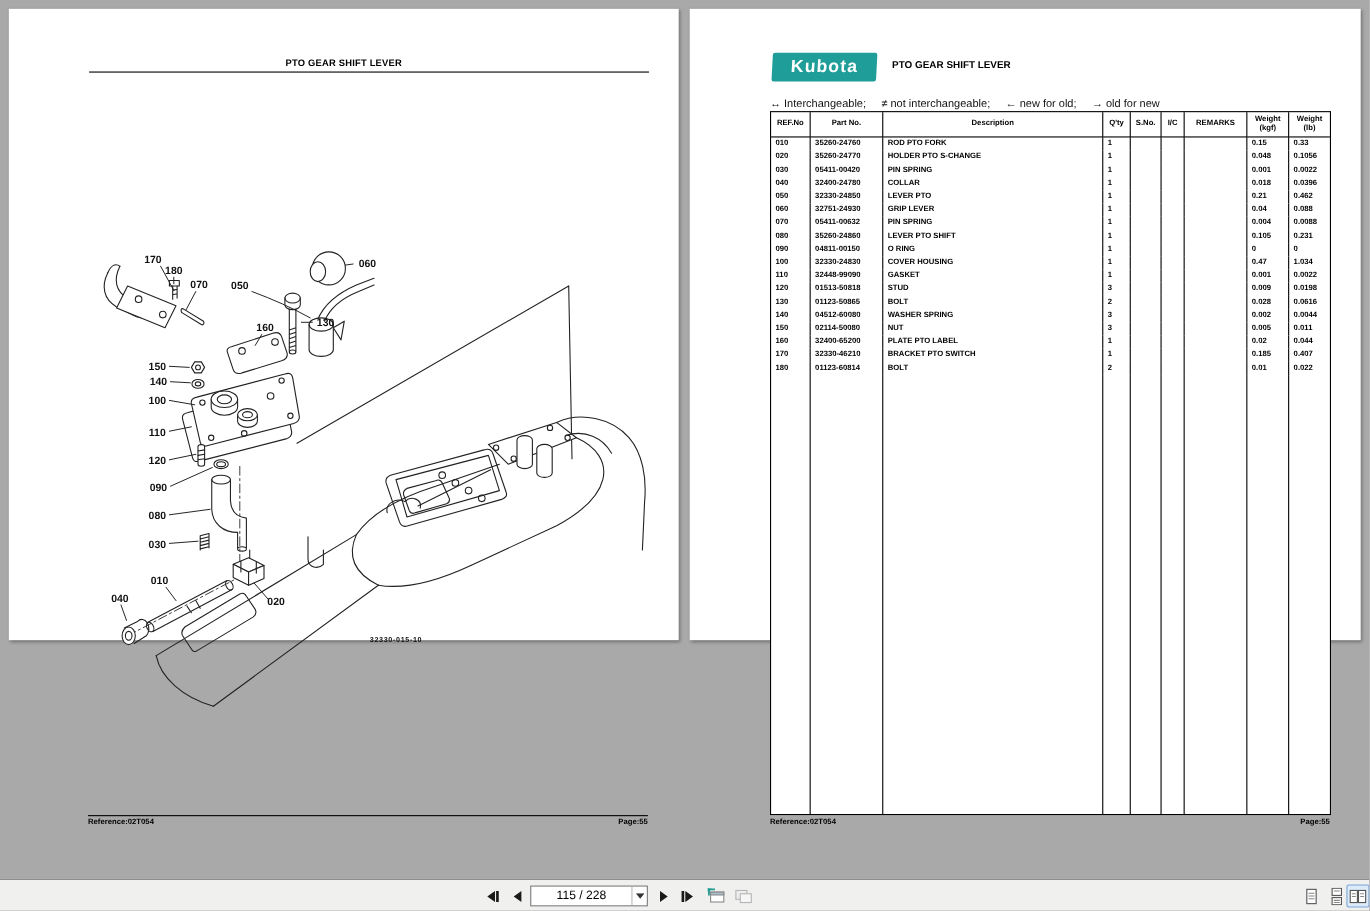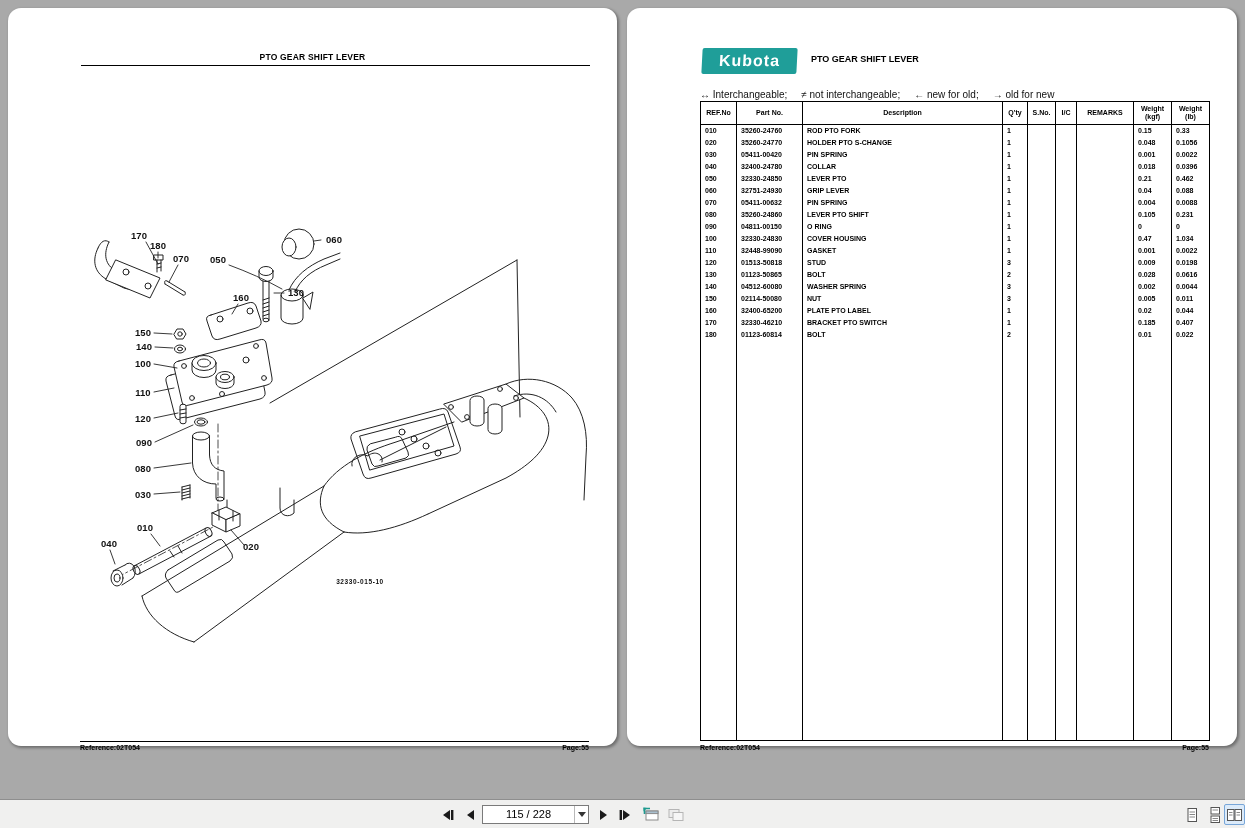--- a/index.html
+++ b/index.html
@@ -1,20 +1,20 @@
 <!DOCTYPE html>
 <html><head>
 <meta charset="utf-8">
 <style>
   * { margin:0; padding:0; box-sizing:border-box; }
   html,body { width:1245px; height:828px; font-family:"Liberation Sans",sans-serif; }
   .viewport { position:relative; width:1245px; height:828px; background:#a9a9a9; overflow:hidden; outline:1px solid #7d7d7d; }
 
   
-  .page { position:absolute; top:8px; height:738px; background:#fff; box-shadow:1.5px 1.5px 3px rgba(0,0,0,.35);border-radius:13px; }
+  .page { position:absolute; top:8px; height:574px; background:#fff; box-shadow:1.5px 1.5px 3px rgba(0,0,0,.35); }
   .page-left  { left:8px;   width:609px; }
   .page-right { left:627px; width:610px; }
 
   .doc-title { position:absolute; left:0; top:44px; width:100%; text-align:center;
                font-size:8.5px; font-weight:bold; letter-spacing:.2px; color:#000; }
   .title-rule { position:absolute; left:73px; top:57px; width:509px; border-top:1.5px solid #000; }
   .footer-rule { position:absolute; left:72px; top:733px; width:509px; border-top:1.5px solid #000; }
   .page-footer { position:absolute; left:72px; top:736px; width:509px; display:flex;
                  justify-content:space-between; font-size:7px; font-weight:bold; color:#000; }
 

